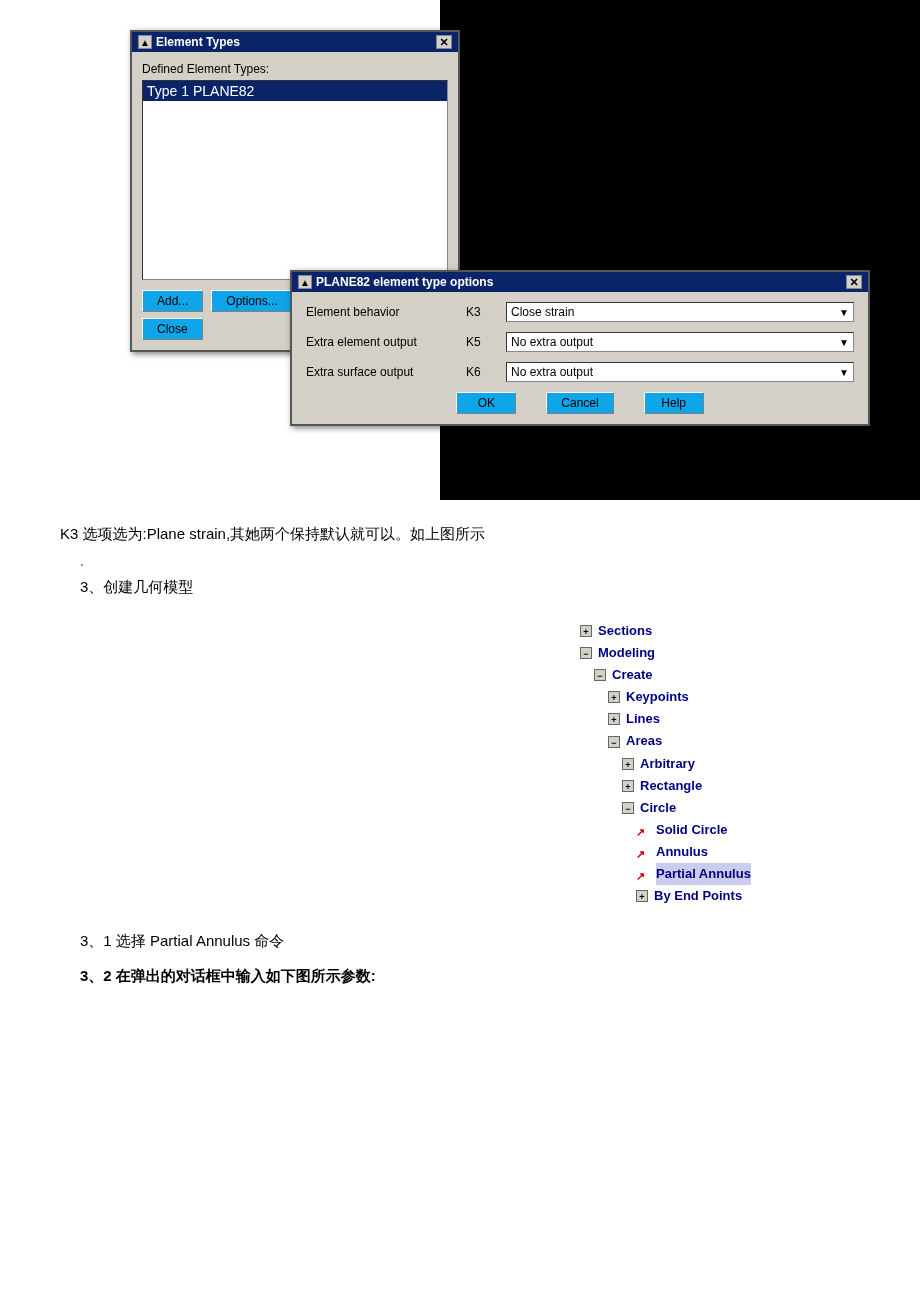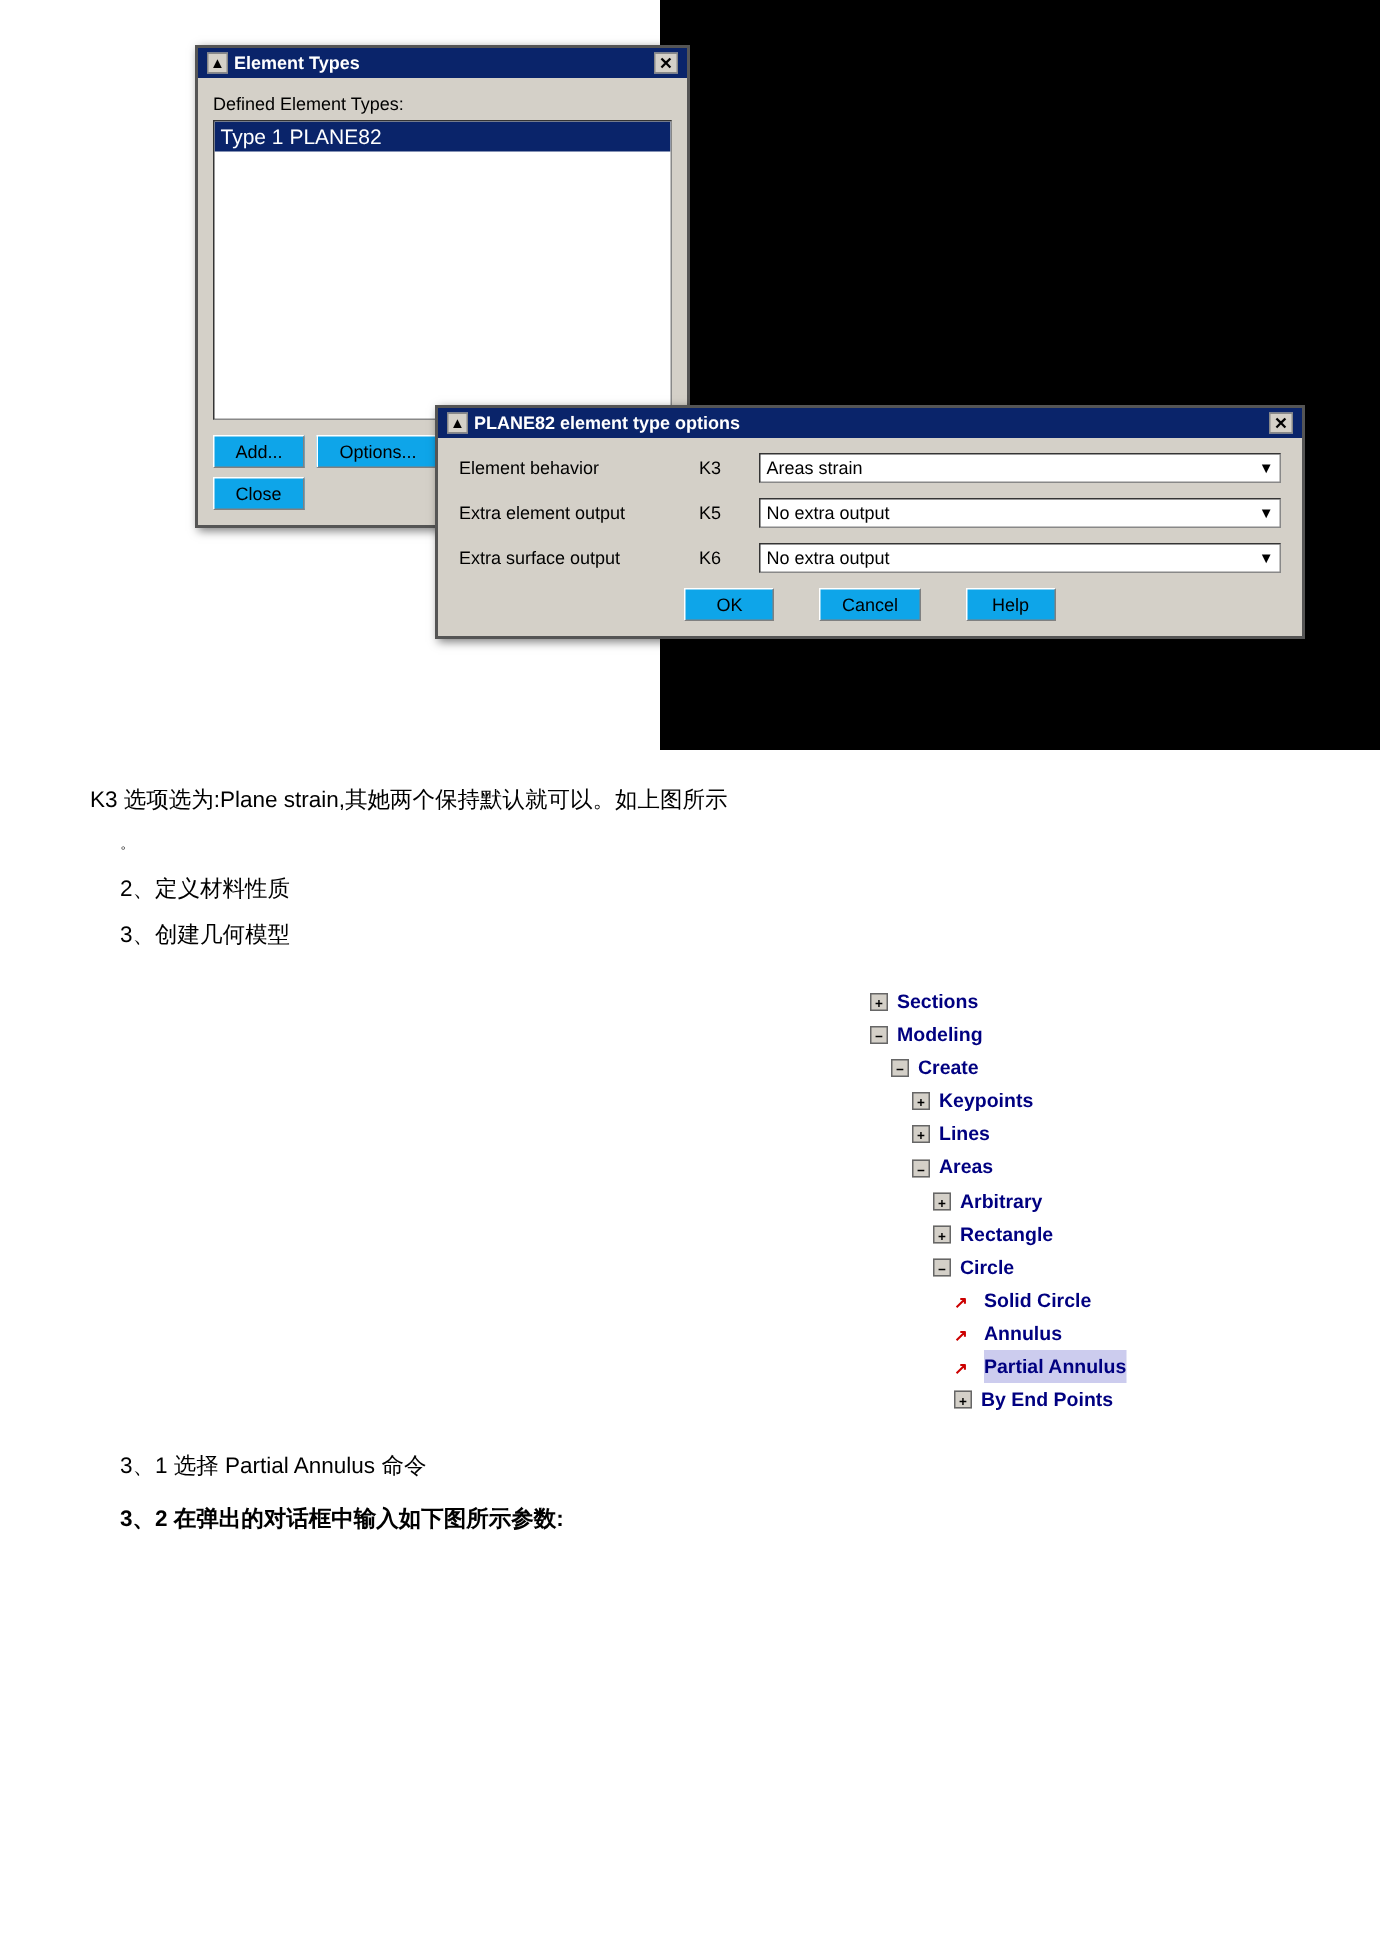--- a/index.html
+++ b/index.html
@@ -293,21 +293,21 @@
         <span>PLANE82 element type options</span>
       </span>
       <span class="dialog-close-btn">✕</span>
     </div>
     <div class="plane82-body">
 
       <div class="plane82-row">
         <span class="plane82-row-label">Element behavior</span>
         <span class="plane82-row-k">K3</span>
         <div class="plane82-dropdown">
-          <span>Areas strain</span>
+          <span>Close strain</span>
           <span class="dropdown-arrow">▼</span>
         </div>
       </div>
 
       <div class="plane82-row">
         <span class="plane82-row-label">Extra element output</span>
         <span class="plane82-row-k">K5</span>
         <div class="plane82-dropdown">
           <span>No extra output</span>
           <span class="dropdown-arrow">▼</span>
@@ -331,21 +331,20 @@
     </div>
   </div>
 
 </div>
 
 <div class="content-area">
 
   <p class="text-paragraph">K3 选项选为:Plane strain,其她两个保持默认就可以。如上图所示</p>
   <p class="small-dot">。</p>
 
-  <p class="text-bullet" style="margin-top:10px;">2、定义材料性质</p>
   <p class="text-bullet" style="margin-top:4px;">3、创建几何模型</p>
 
   <div class="menu-tree-wrapper">
     <div class="menu-tree-spacer"></div>
     <div class="menu-tree">
 
       <div class="menu-item indent0">
         <span class="expand-icon">+</span>
         <span class="menu-text">Sections</span>
       </div>

